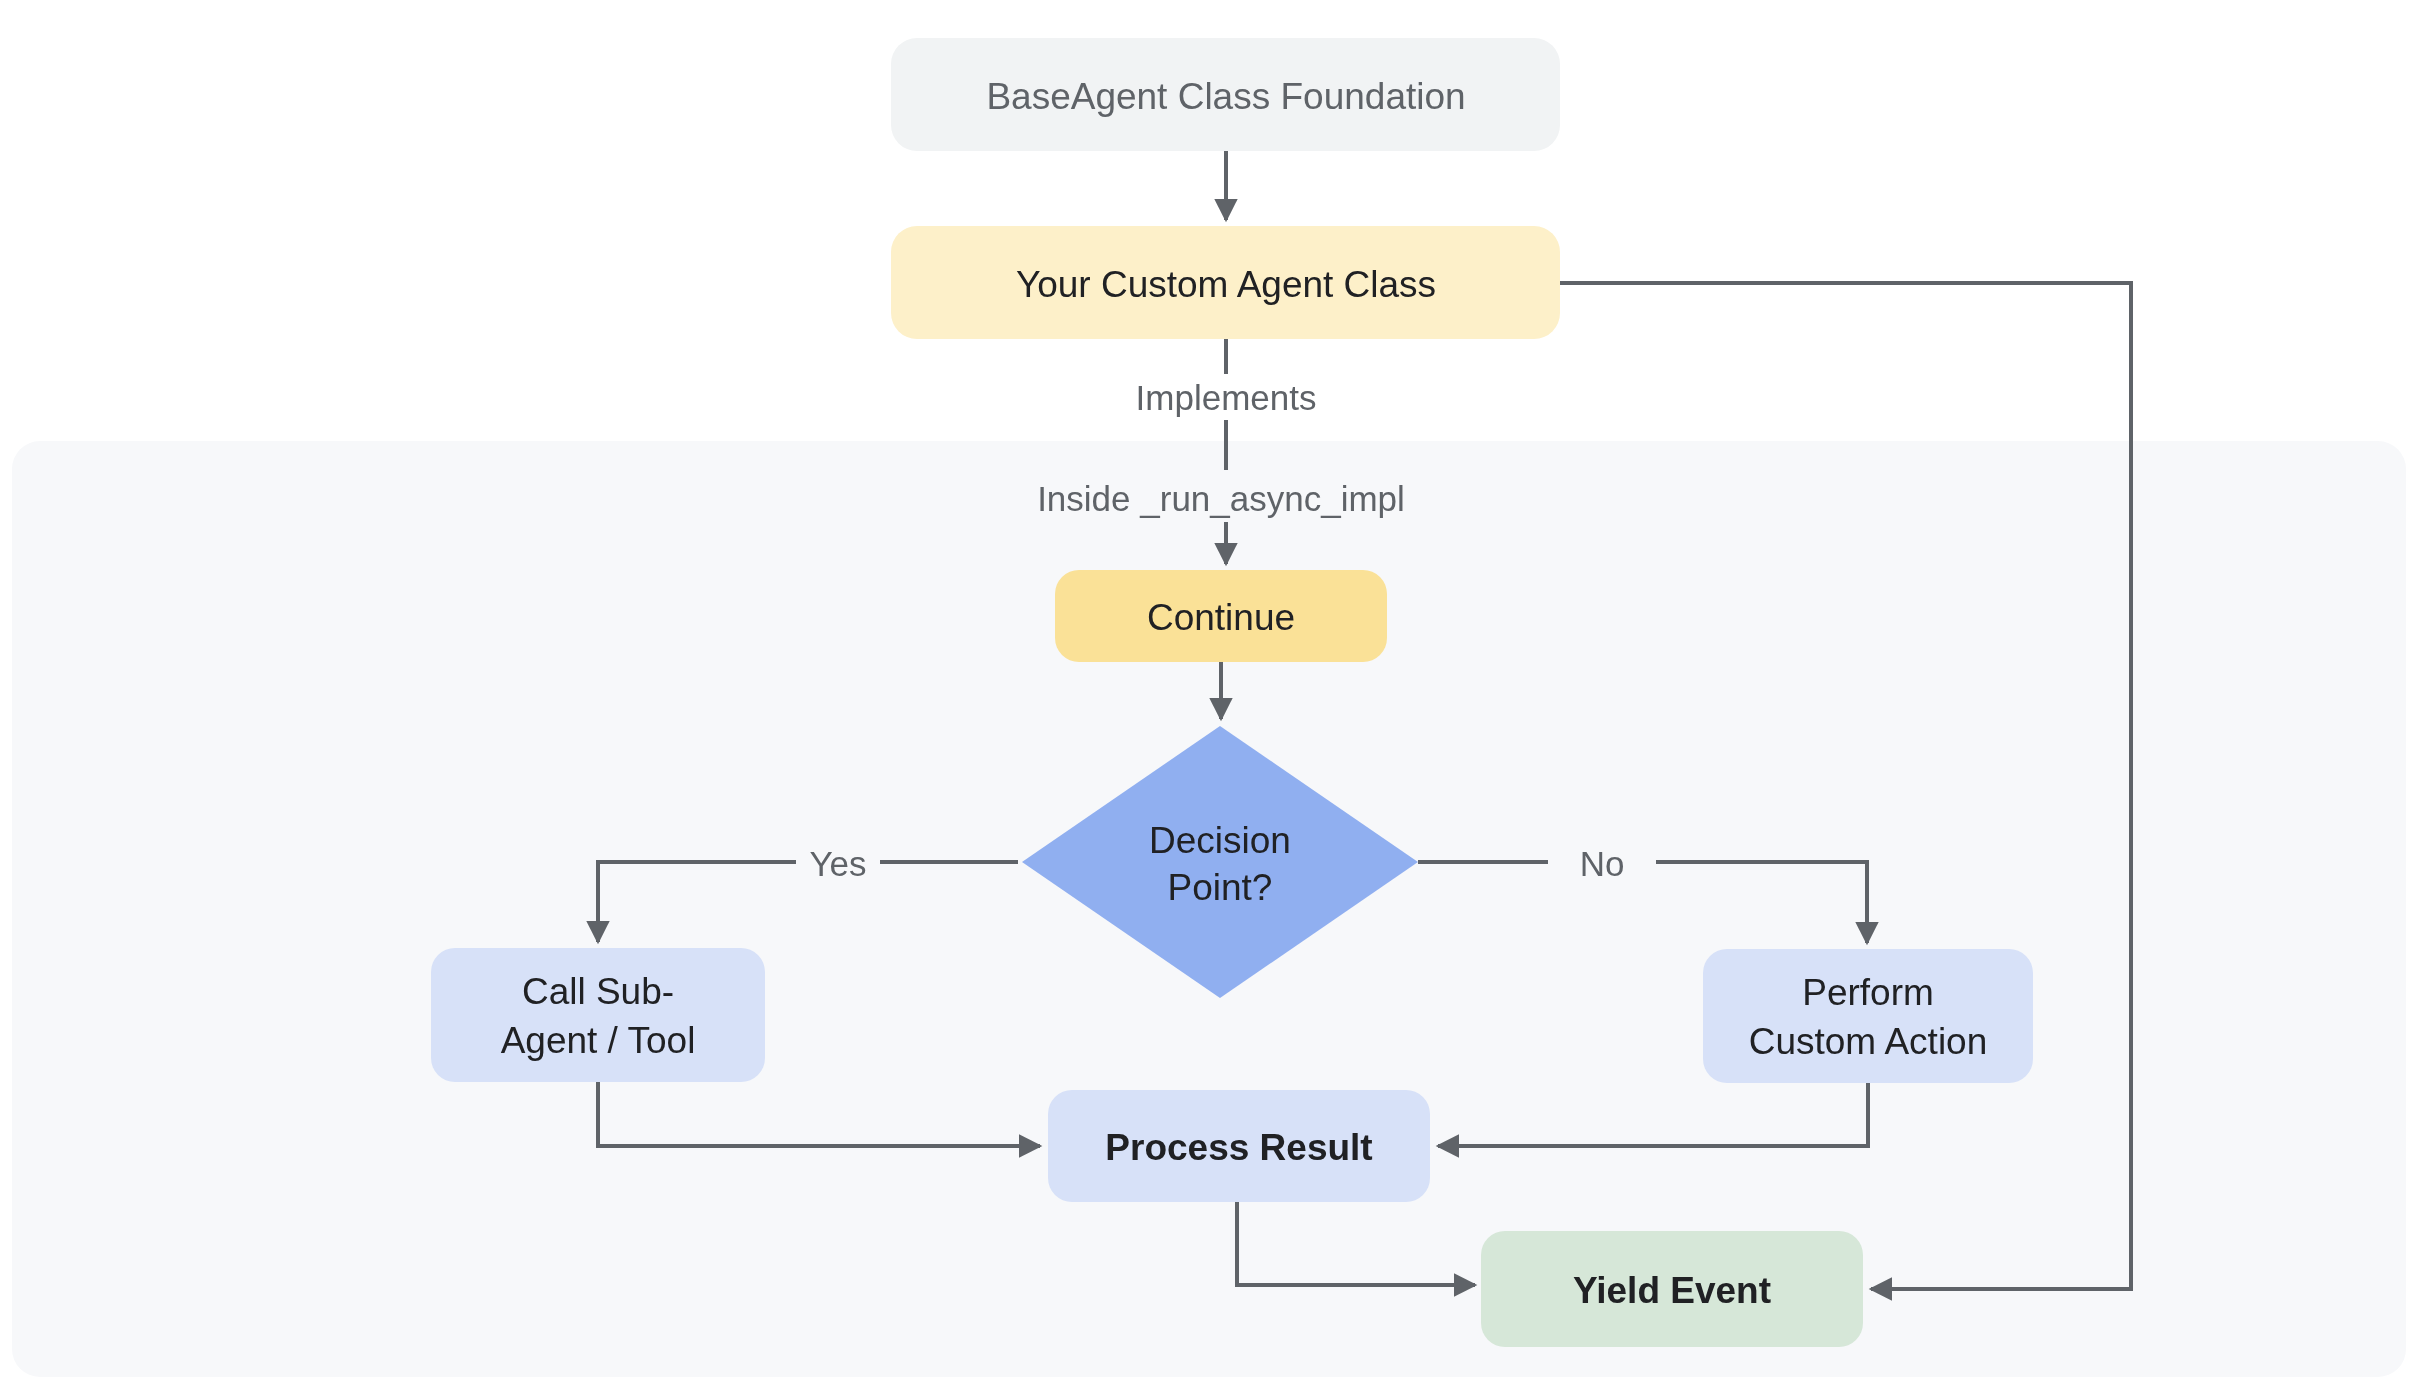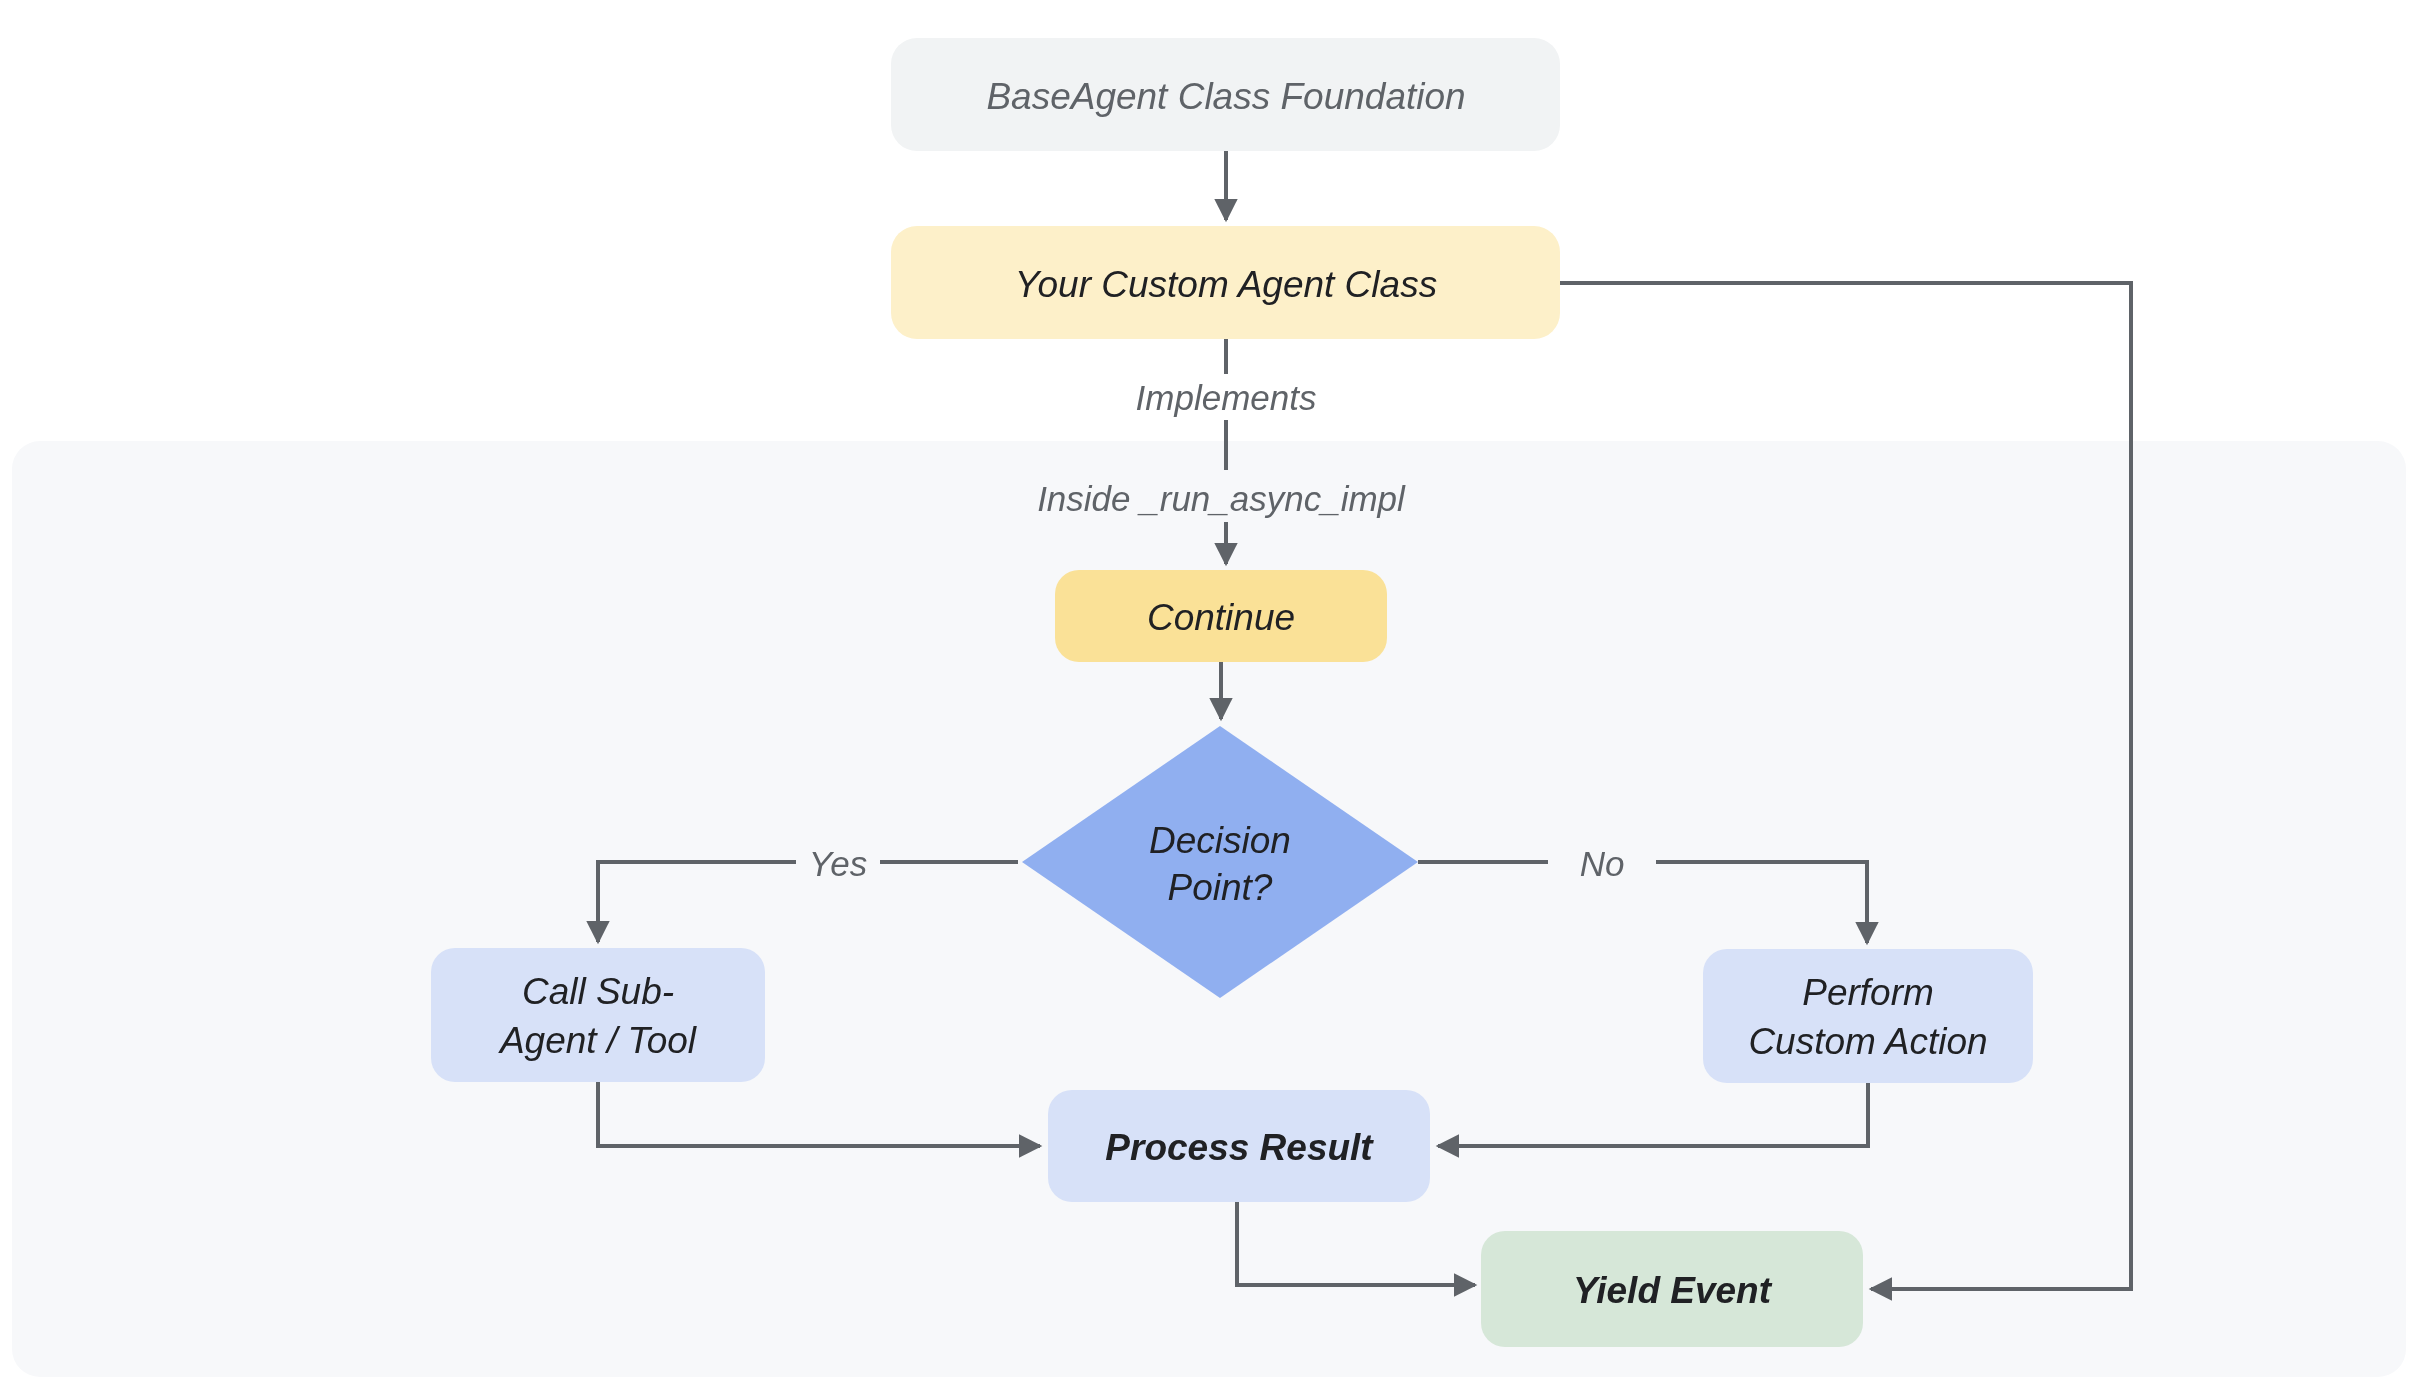--- a/index.html
+++ b/index.html
@@ -8,21 +8,20 @@
     background: #ffffff;
     width: 2432px;
     height: 1400px;
     overflow: hidden;
     font-family: "Liberation Sans", "DejaVu Sans", sans-serif;
   }
   #stage {
     position: relative;
     width: 2432px;
     height: 1400px;
-    font-style: italic;
   }
   svg { display: block; }
   .edge {
     fill: none;
     stroke: #5f6368;
     stroke-width: 4;
   }
   .node-text {
     fill: #202124;
     font-size: 37px;

